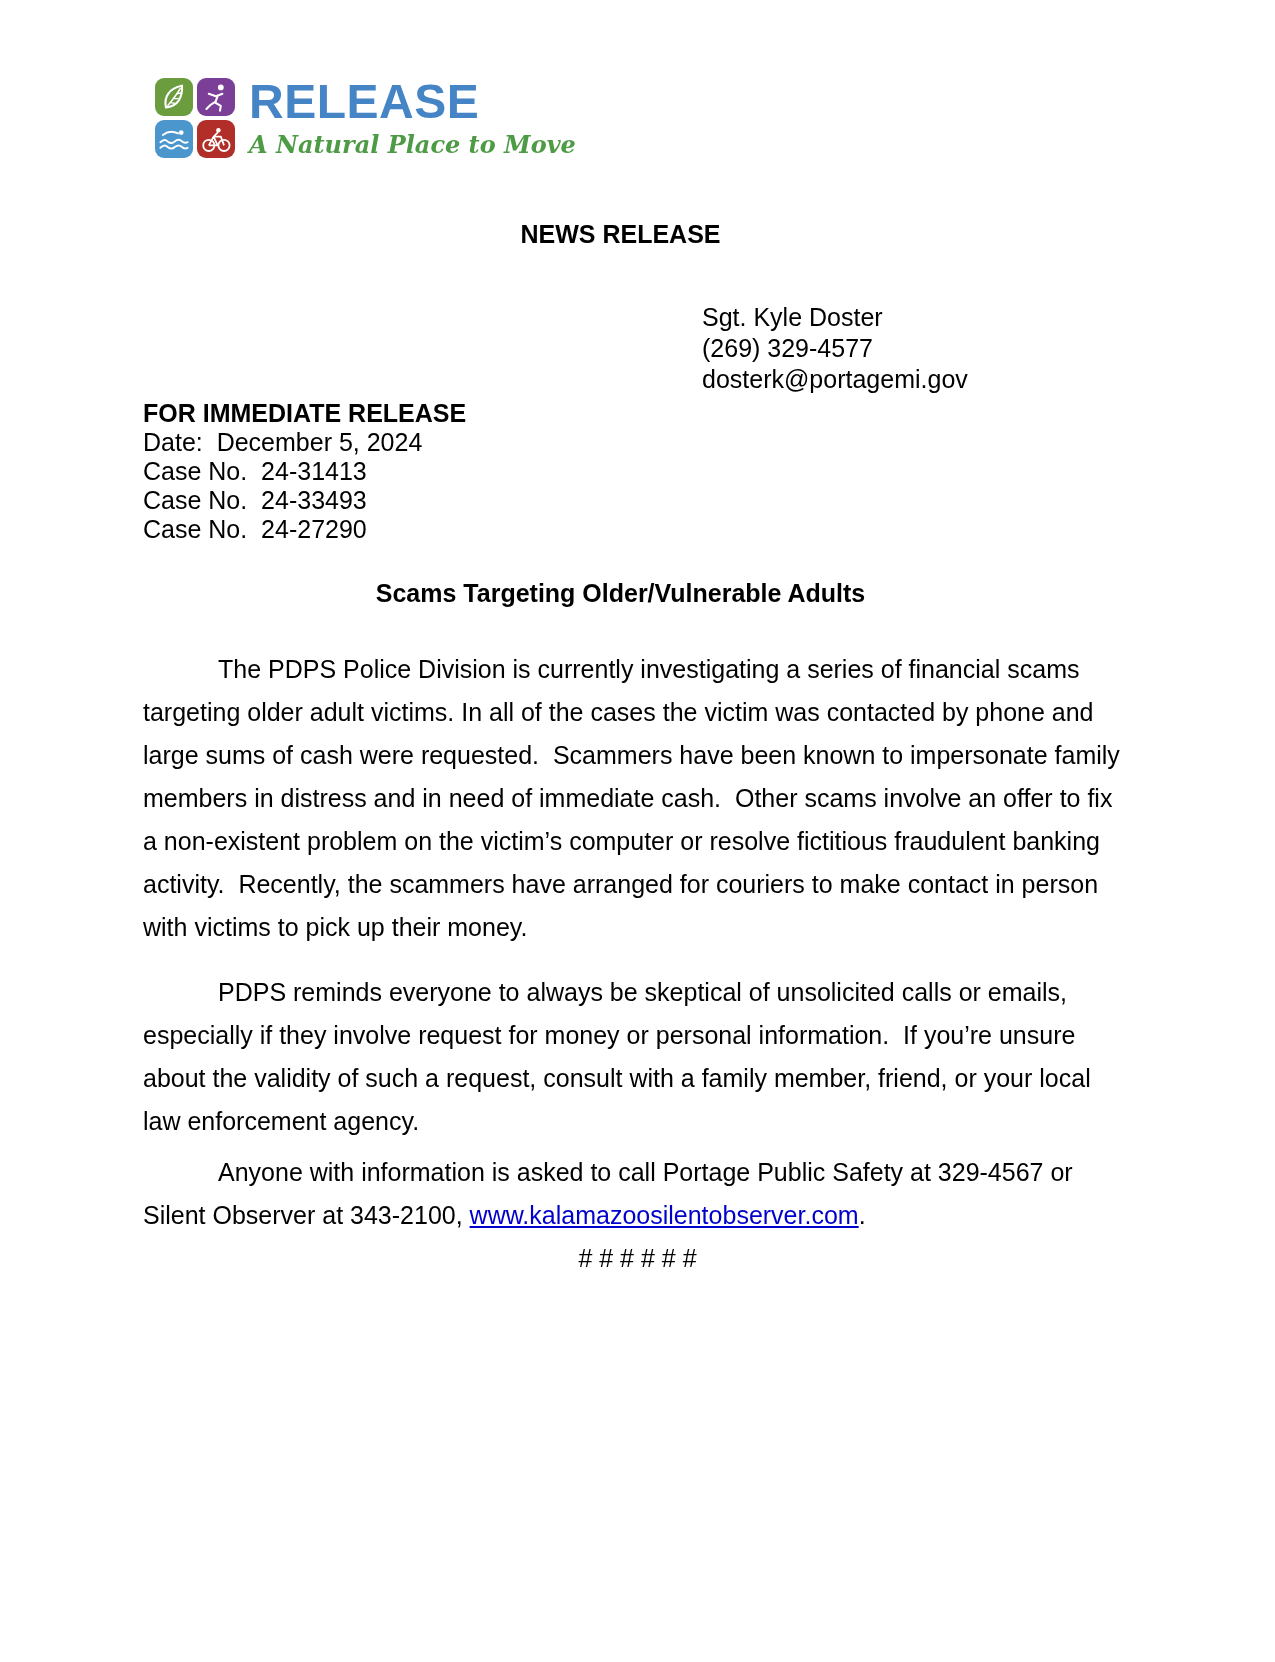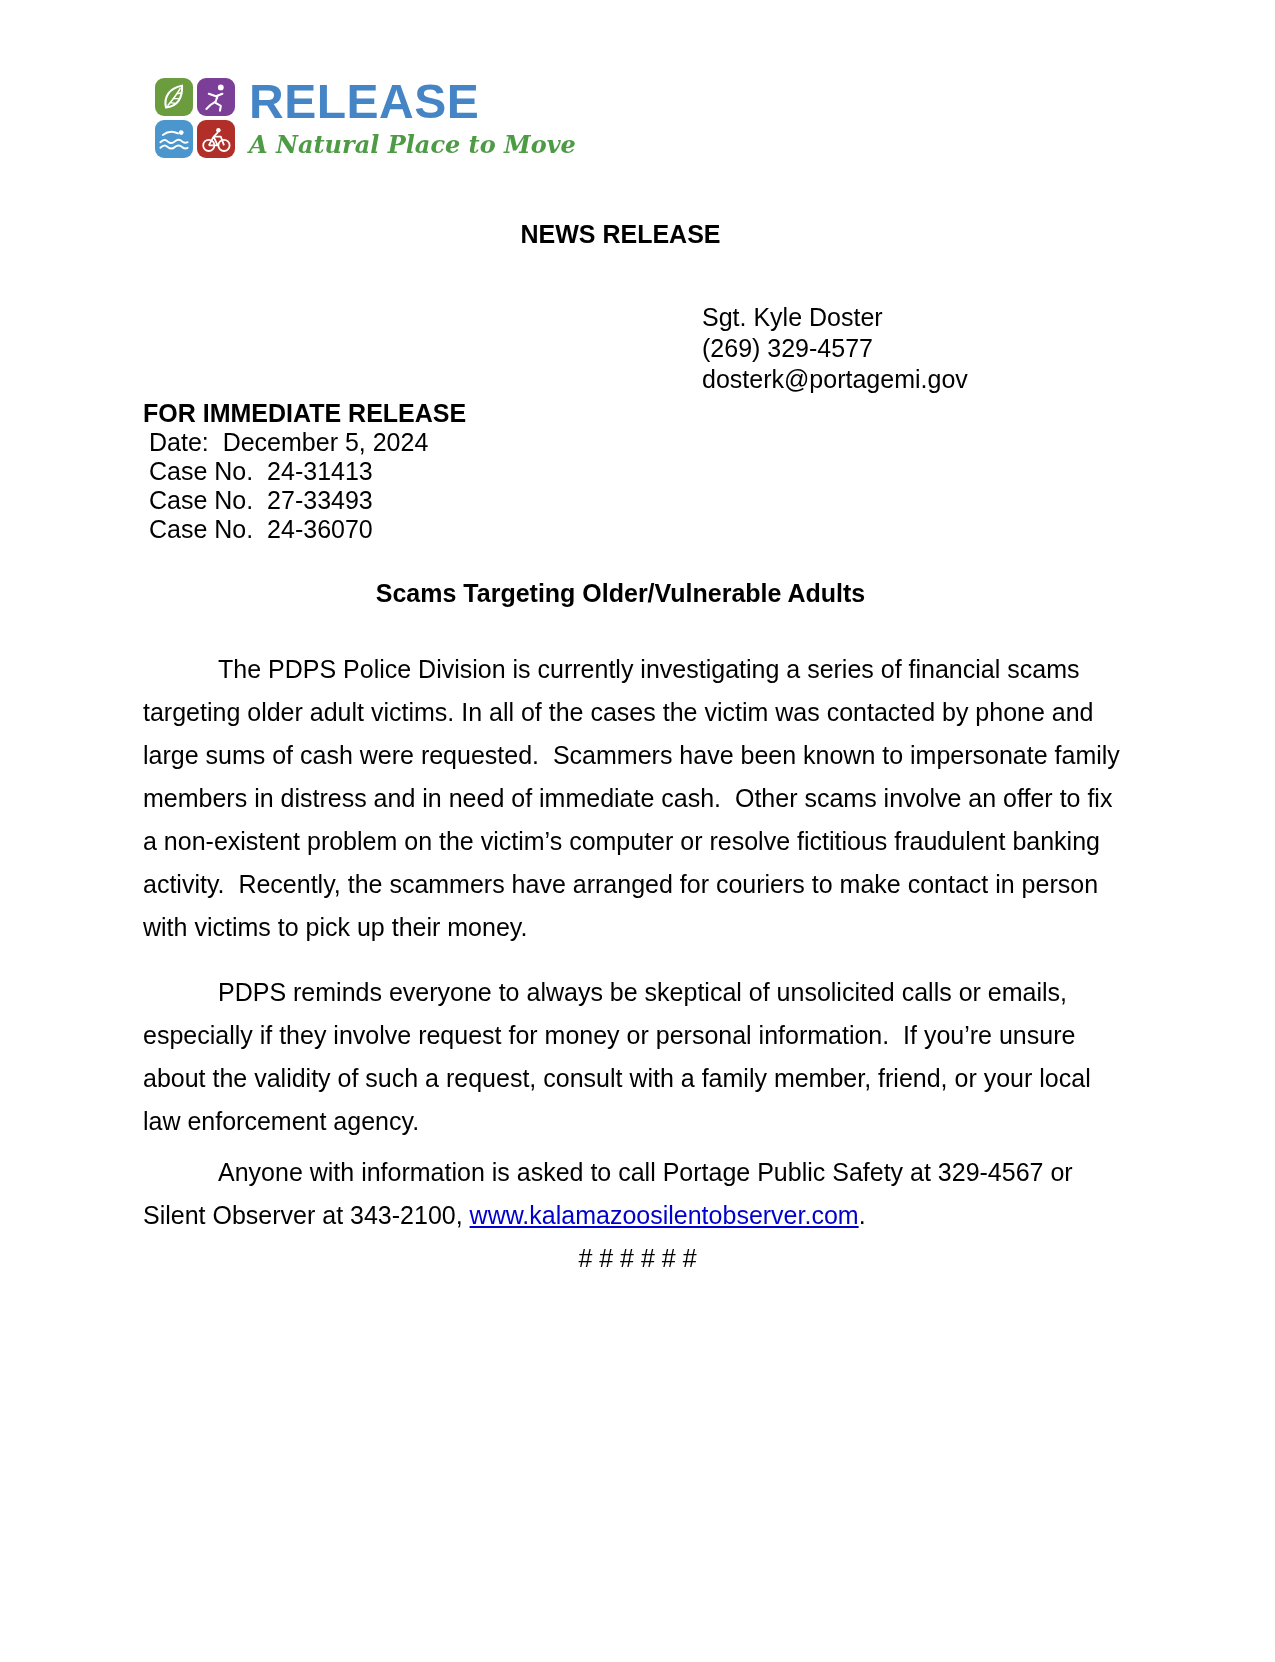--- a/index.html
+++ b/index.html
@@ -6,21 +6,21 @@
   .page {
     position:relative;
     width:1275px; height:1662px;
     box-sizing:border-box;
     padding:63px 143px 0 143px;
     background:#ffffff;
     font-family:"Liberation Sans","DejaVu Sans",sans-serif;
     font-size:25px;
     color:#000000;
   }
-  .pre { white-space:pre-wrap;margin-left:6px; }
+  .pre { white-space:pre-wrap; }
 
   
   .logo { display:flex; align-items:flex-start; height:97px; }
   .tiles {
     display:grid;
     grid-template-columns:38px 38px;
     grid-auto-rows:38px;
     gap:4px;
     margin:15px 0 0 12px;
   }
@@ -110,22 +110,22 @@
       <div>Sgt. Kyle Doster</div>
       <div>(269) 329-4577</div>
       <div>dosterk@portagemi.gov</div>
     </div>
   </div>
 
   <div class="release">
     <div class="release-heading">FOR IMMEDIATE RELEASE</div>
     <div class="pre">Date:  December 5, 2024</div>
     <div class="pre">Case No.  24-31413</div>
-    <div class="pre">Case No.  27-33493</div>
-    <div class="pre">Case No.  24-36070</div>
+    <div class="pre">Case No.  24-33493</div>
+    <div class="pre">Case No.  24-27290</div>
   </div>
 
   <div class="doc-title">Scams Targeting Older/Vulnerable Adults</div>
 
   <p class="para para-1 pre">The PDPS Police Division is currently investigating a series of financial scams targeting older adult victims. In all of the cases the victim was contacted by phone and large sums of cash were requested.  Scammers have been known to impersonate family members in distress and in need of immediate cash.  Other scams involve an offer to fix a non-existent problem on the victim’s computer or resolve fictitious fraudulent banking activity.  Recently, the scammers have arranged for couriers to make contact in person with victims to pick up their money.</p>
   <p class="para para-2 pre">PDPS reminds everyone to always be skeptical of unsolicited calls or emails, especially if they involve request for money or personal information.  If you’re unsure about the validity of such a request, consult with a family member, friend, or your local law enforcement agency.</p>
 
   <p class="para para-3 pre"><span>Anyone with information is asked to call Portage Public Safety at 329-4567 or Silent Observer at 343-2100, </span><a href="#" class="doc-link" style="color: rgb(0, 0, 204);">www.kalamazoosilentobserver.com</a><span>.</span></p>
 
   <div class="end-marks"># # # # # #</div>

